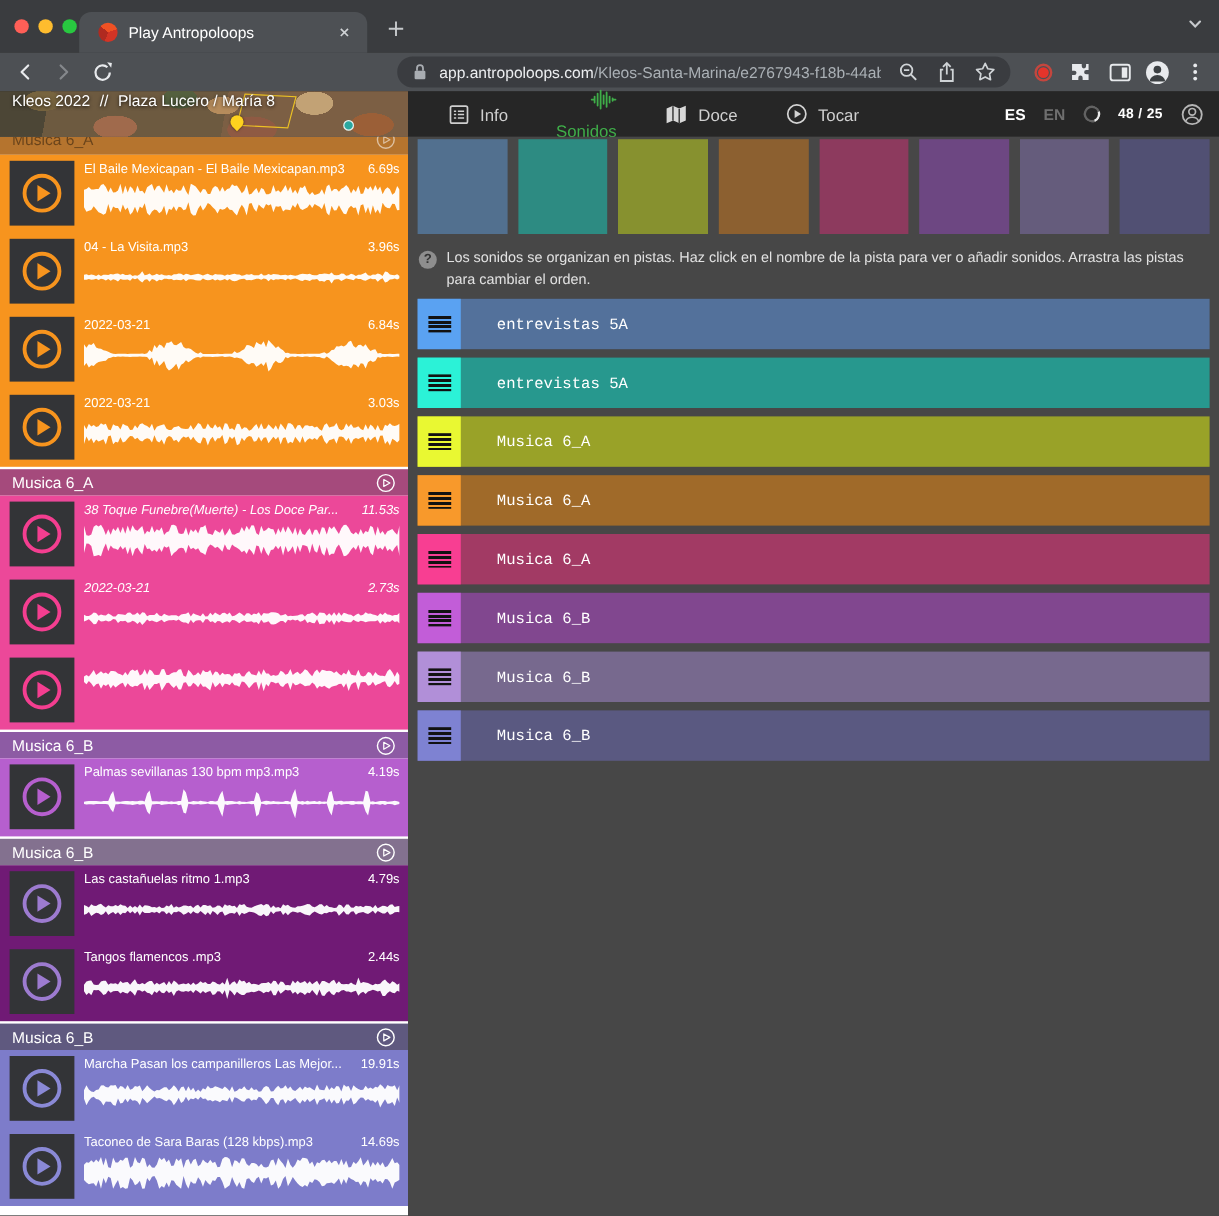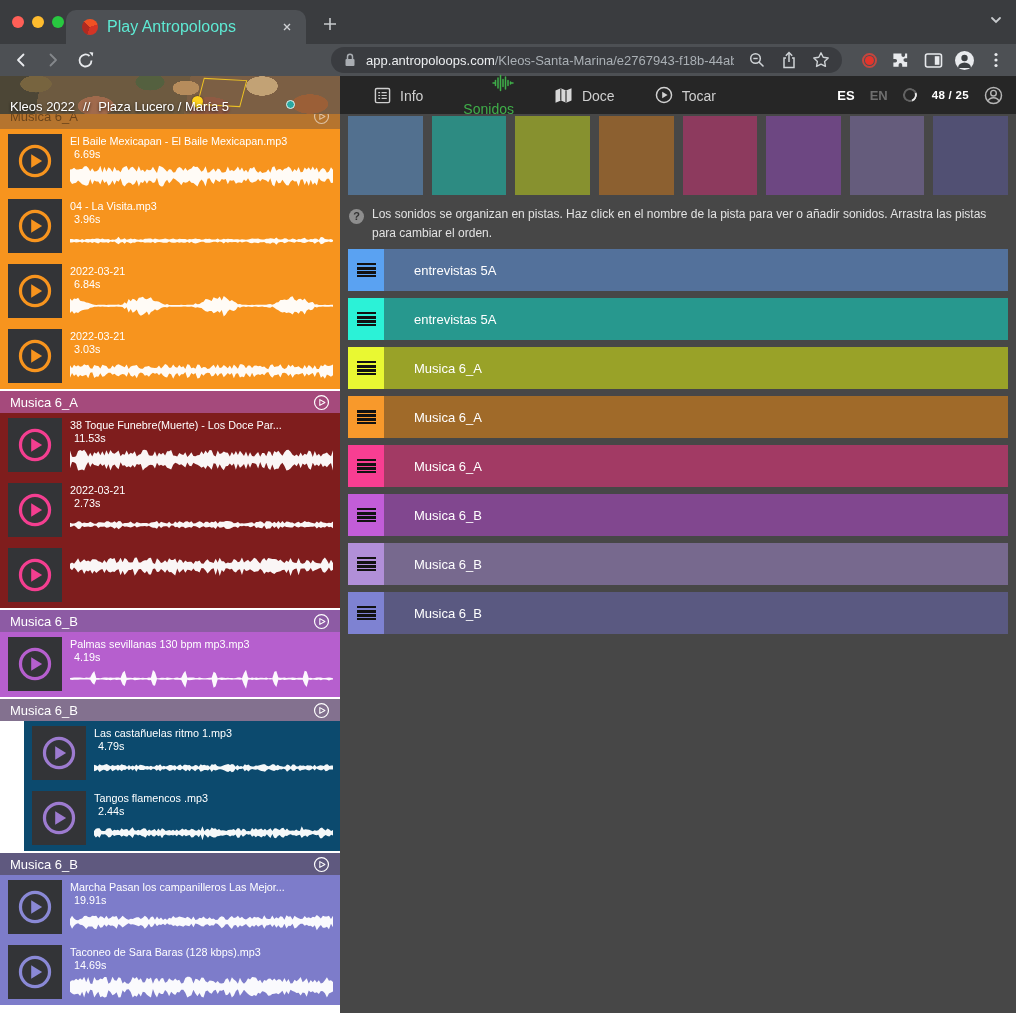--- a/index.html
+++ b/index.html
@@ -8,21 +8,21 @@
   .screen { position:relative; width:1016px; height:1013px; overflow:hidden; }
 
   
   .tabstrip { position:relative; height:44px; background:#3a3c3f; display:flex; align-items:flex-end; }
   .lights { position:absolute; left:12px; top:16px; display:flex; gap:8px; }
   .light { width:12px; height:12px; border-radius:50%; }
   .tab { margin-left:14px; width:240px; height:34px; background:#4d5054; border-radius:10px 10px 0 0;
          display:flex; align-items:center; padding:0 10px; }
   .favicon { width:16px; height:16px; border-radius:50%; margin:0 9px 0 6px;
              background:conic-gradient(from -50deg,#f05123 0 120deg,#d33425 120deg 250deg,#b02a20 250deg 360deg); }
-  .tabtitle { flex:1; font-size:16px; color:#5eead4; white-space:nowrap; overflow:hidden; }
+  .tabtitle { flex:1; font-size:13px; color:#ffffff; white-space:nowrap; overflow:hidden; }
   .tclose { color:#cfd2d5; font-size:15px; width:18px; height:18px; line-height:17px; text-align:center; border-radius:50%; }
   .newtab { margin-left:12px; margin-bottom:8px; color:#c7cacd; font-size:20px; width:24px; height:24px;
             line-height:22px; text-align:center; }
   .strip-chevron { position:absolute; right:12px; top:12px; color:#c7cacd; font-size:14px; }
 
   .toolbar { height:32px; background:#4d5054; display:flex; align-items:center; padding:0 10px; }
   .tbico { width:24px; height:24px; display:flex; align-items:center; justify-content:center; margin-right:11px; }
   .omnibox { margin-left:224px; width:511px; height:26px; background:#3a3c40; border-radius:13px;
              display:flex; align-items:center; padding:0 12px; }
   .url { margin-left:9px; font-size:13px; white-space:nowrap; overflow:hidden; }
@@ -45,21 +45,21 @@
            radial-gradient(26px 16px at 262px 10px,#c2a275 0 60%,transparent 61%),
            radial-gradient(30px 16px at 310px 28px,#9b5f37 0 60%,transparent 61%),
            radial-gradient(22px 12px at 186px 12px,#b68c5c 0 60%,transparent 61%),
            linear-gradient(100deg,#4c4636 0 12%,#6d5a40 12% 55%,#7c5f44 55% 100%); }
   .geo-poly { position:absolute; left:200px; top:3px; width:44px; height:27px;
               border:1.5px solid rgba(255,210,30,.85); transform:skewX(-12deg) rotate(3deg); }
   .geo-pin { position:absolute; left:192px; top:20px; width:11px; height:11px; background:#ffd21e;
              border-radius:50% 50% 50% 0; transform:rotate(-45deg); box-shadow:0 0 2px rgba(0,0,0,.6); }
   .geo-dot { position:absolute; left:286px; top:24px; width:9px; height:9px; background:#2aa8a0;
              border:1.5px solid #e8f4f2; border-radius:50%; }
-  .crumbs { position:absolute; inset:0; display:flex; align-items:flex-end; padding-left:10px; gap:8px;
+  .crumbs { position:absolute; inset:0; display:flex; align-items:flex-start; padding-left:10px; gap:8px;
             font-size:13px; color:#fff; text-shadow:0 1px 3px rgba(0,0,0,.85); white-space:nowrap; }
   .mainnav { display:flex; align-items:center; margin-left:34px; gap:40px; }
   .navitem { display:flex; align-items:flex-end; gap:9px; font-size:14px; color:#cfcfcf; cursor:pointer; }
   .navitem.active { color:#3fae49;flex-direction:column; }
   .hright { margin-left:auto; display:flex; align-items:center; gap:15px; padding-right:13px; }
   .lang-es { color:#fff; font-size:13px; font-weight:700; }
   .lang-en { color:#6f6f6f; font-size:13px; font-weight:700; }
   .spinner { width:14px; height:14px; border-radius:50%; border:2.5px solid rgba(255,255,255,.28);
              border-top-color:#e9e9e9; transform:rotate(115deg); }
   .counter { color:#fff; font-size:11.5px; font-weight:700; letter-spacing:.3px; }
@@ -73,35 +73,35 @@
            color:#fff; font-size:13px; cursor:pointer; }
   .ghead .gname { flex:1; white-space:nowrap; overflow:hidden; }
   .ghead.partial { height:15px; margin-top:0; overflow:hidden; }
   .ghead.partial .gname { margin-top:-10px; color:rgba(0,0,0,.42); }
   .ghead.partial .playring { margin-top:-10px; opacity:.55; }
   .playring { flex:none; display:flex; }
   .clip { display:flex; height:65px; padding:5px 7px 6px 8px; }
   .psq { flex:none; width:54px; height:54px; background:#333437; border:none; display:flex;
          align-items:center; justify-content:center; cursor:pointer; color:var(--accent,#fff); }
   .cbody { flex:1; min-width:0; margin-left:8px; display:flex; flex-direction:column; }
-  .crow { display:flex; align-items:flex-start;flex-direction:column; }
+  .crow { display:flex; align-items:flex-start; }
   .ctitle { flex:1; min-width:0; font-size:10.8px; color:#fff; white-space:nowrap; overflow:hidden; padding-top:1px; }
   .cdur { flex:none; width:min-content; max-width:44px; font-size:10.8px; color:#fff; text-align:center;
           margin-left:4px; padding-top:1px; line-height:1.25; }
   .wave { width:100%; height:30px; margin-top:3px; }
 
   
   .panel { flex:1; background:#474747; overflow:hidden; }
   .swatches { display:flex; gap:9px; margin:2px 8px 0 8px; }
   .swatch { flex:1; height:79px; }
   .note { display:flex; margin:10px 10px 0 9px; }
   .qicon { flex:none; width:15px; height:15px; border-radius:50%; background:#8e8e8e; color:#333;
            font-size:11px; font-weight:700; text-align:center; line-height:15px; margin:4px 8px 0 0; }
   .note p { font-size:12px; line-height:1.55; color:#e2e2e2; max-width:632px; }
-  .tracklist { margin:5px 8px 0 8px; }
+  .tracklist { margin:5px 8px 0 8px;font-family:Liberation Mono, monospace; }
   .trackrow { display:flex; align-items:stretch; height:42px; margin-top:7px; cursor:pointer; }
   .handle { flex:none; width:36px; display:flex; align-items:center; justify-content:center; cursor:grab; }
   .bars { width:19px; height:14px;
           background:repeating-linear-gradient(to bottom,#121212 0 2.5px,transparent 2.5px 4.1px); }
   .tname { align-self:center; margin-left:30px; font-size:13px; color:#fff; }
 
   svg { display:block; }
 </style>
 </head>
 <body>
@@ -215,21 +215,21 @@
   </div>
 
   <div class="appheader">
     <div class="geo">
       <span class="geo-poly"></span>
       <span class="geo-pin"></span>
       <span class="geo-dot"></span>
       <div class="crumbs">
         <span>Kleos 2022</span>
         <span>//</span>
-        <span>Plaza Lucero / María 5</span>
+        <span>Plaza Lucero / María 8</span>
       </div>
     </div>
     <nav class="mainnav">
       <span class="navitem">
         <svg width="17" height="17" viewBox="0 0 18 18">
             <rect x="1.5" y="1.5" width="15" height="15" rx="1.5" fill="none" stroke="#cfcfcf" stroke-width="1.5"></rect>
             <path d="M4.5 6 h2 M8 6 h5.5 M4.5 9 h2 M8 9 h5.5 M4.5 12 h2 M8 12 h5.5" stroke="#cfcfcf" stroke-width="1.3"></path>
           </svg>
         <span>Info</span>
       </span>
@@ -361,21 +361,21 @@
         <section>
           <header class="ghead" style="background: rgb(165, 74, 124);">
             <span class="gname">Musica 6_A</span>
             <span class="playring">
               <svg width="17" height="17" viewBox="0 0 20 20">
                 <circle cx="10" cy="10" r="8.2" fill="none" stroke="#fff" stroke-width="1.4"></circle>
                 <path d="M8 6.6 L14 10 L8 13.4 Z" fill="none" stroke="#fff" stroke-width="1.2" stroke-linejoin="round"></path>
               </svg>
             </span>
           </header>
-          <div class="clips" style="background: #7f1d1d; --accent: #f43e90;">
+          <div class="clips" style="background: #ec4899; font-style: italic; --accent: #f43e90;">
 
               <div class="clip">
                 <button class="psq">
                   <svg width="38" height="38" viewBox="0 0 40 40">
                   <circle cx="20" cy="20" r="15.3" fill="none" stroke="currentColor" stroke-width="3.4"></circle>
                   <path d="M16 12.8 L27.5 20 L16 27.2 Z" fill="currentColor"></path>
                 </svg>
                 </button>
                 <div class="cbody">
                   <div class="crow">
@@ -459,21 +459,21 @@
         <section>
           <header class="ghead" style="background: rgb(131, 113, 143);">
             <span class="gname">Musica 6_B</span>
             <span class="playring">
               <svg width="17" height="17" viewBox="0 0 20 20">
                 <circle cx="10" cy="10" r="8.2" fill="none" stroke="#fff" stroke-width="1.4"></circle>
                 <path d="M8 6.6 L14 10 L8 13.4 Z" fill="none" stroke="#fff" stroke-width="1.2" stroke-linejoin="round"></path>
               </svg>
             </span>
           </header>
-          <div class="clips" style="background: #0c4a6e; margin-left: 24px; --accent: #9d7bd0;">
+          <div class="clips" style="background: #701a75; --accent: #9d7bd0;">
 
               <div class="clip">
                 <button class="psq">
                   <svg width="38" height="38" viewBox="0 0 40 40">
                   <circle cx="20" cy="20" r="15.3" fill="none" stroke="currentColor" stroke-width="3.4"></circle>
                   <path d="M16 12.8 L27.5 20 L16 27.2 Z" fill="currentColor"></path>
                 </svg>
                 </button>
                 <div class="cbody">
                   <div class="crow">

